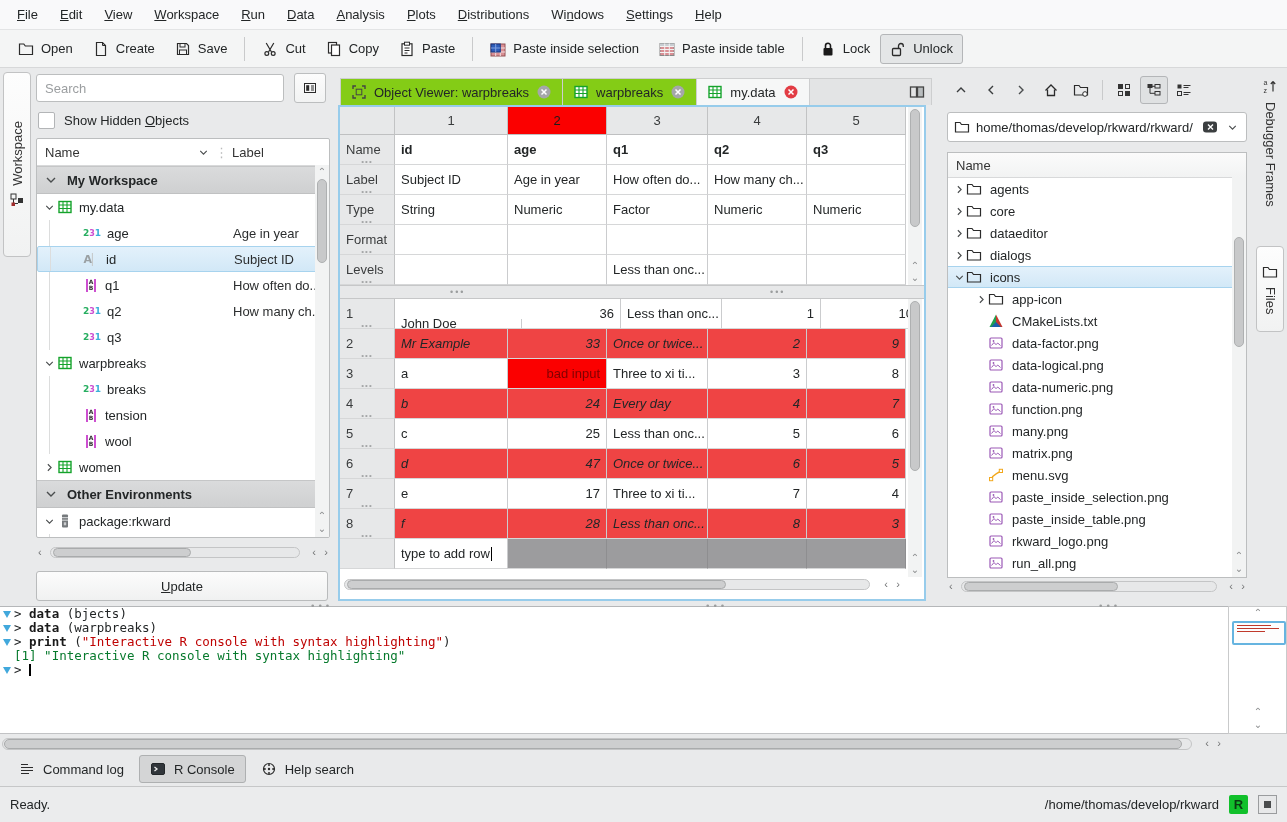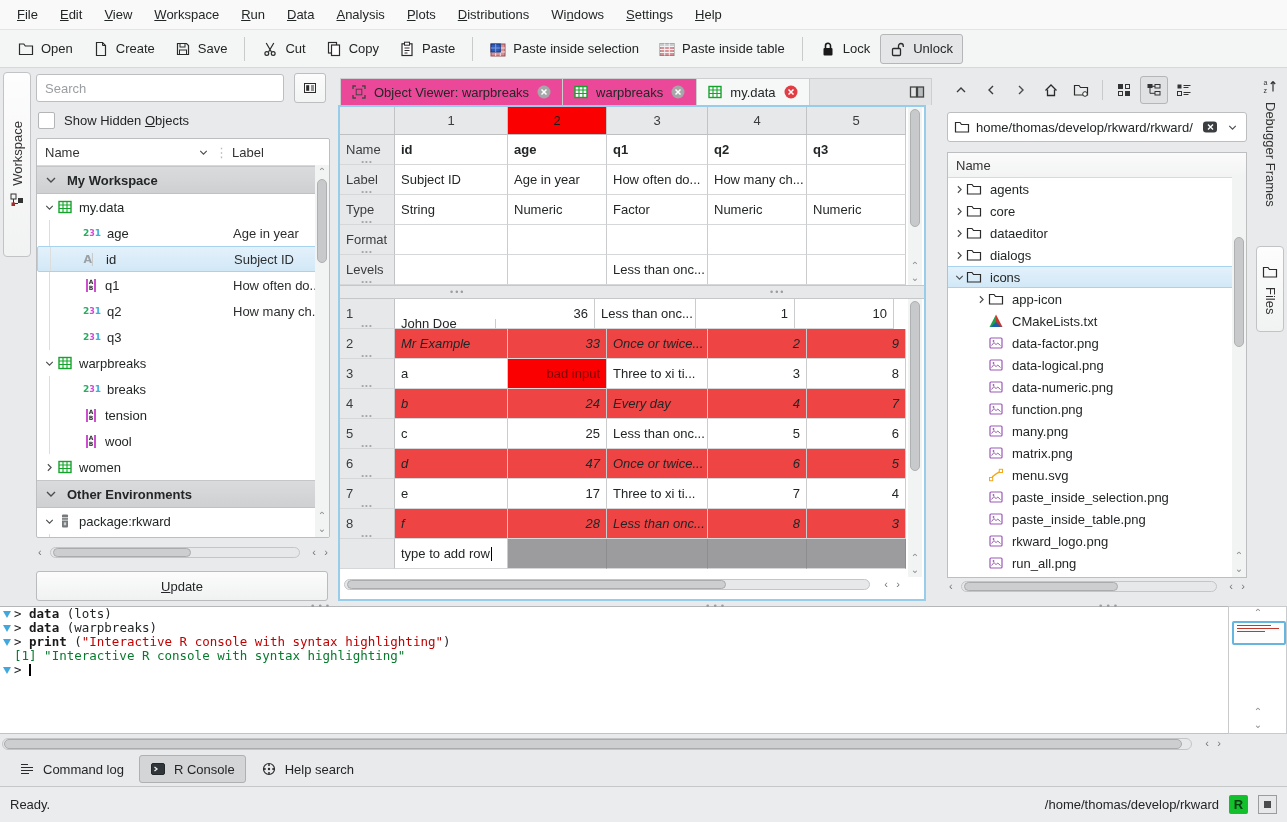--- a/index.html
+++ b/index.html
@@ -57,21 +57,21 @@
   .hscroll{position:absolute;height:13px;}
   .htrack{position:absolute;left:14px;right:30px;top:1px;bottom:1px;background:#e7e8e9;border:1px solid #c4c5c6;border-radius:6px;}
   .hthumb{position:absolute;top:0;bottom:0;background:#cdcecf;border:1px solid #a9abac;border-radius:6px;}
   .harr{position:absolute;top:0;color:#737576;font-size:11px;}
   #update-btn{position:absolute;left:2px;top:503px;width:292px;height:30px;border:1px solid #b9bbbc;border-radius:3px;
       background:linear-gradient(#fcfcfc,#f0f1f1);font:13px "Liberation Sans",sans-serif;color:#232627;}
   
   #center{position:absolute;left:336px;top:0;width:600px;height:537px;}
   #doc-tabs{position:absolute;left:4px;top:10px;width:592px;height:27px;background:#e3e4e5;
             border:1px solid #cdcecf;border-bottom:none;display:flex;align-items:stretch;box-sizing:border-box;}
-  .dtab{display:flex;align-items:center;gap:7px;padding:0 10px;border-right:1px solid #cdcecf;background:#ec4899;}
+  .dtab{display:flex;align-items:center;gap:7px;padding:0 10px;border-right:1px solid #cdcecf;background:#84cc16;}
   .dtab.active{background:#f6f7f7;}
   .dtab .lbl{white-space:nowrap;}
   #tab-spacer{flex:1;}
   #split-btn{display:flex;align-items:center;padding:0 6px;}
   #editor-frame{position:absolute;left:2px;top:37px;width:588px;height:496px;box-sizing:border-box;
                 border:2px solid #97cceb;background:#fff;}
   .ed-row{position:absolute;left:0;display:flex;}
   .edc{box-sizing:border-box;border-right:1px solid #cbccce;border-bottom:1px solid #d6d7d8;
        display:flex;align-items:center;padding:0 6px;white-space:nowrap;overflow:hidden;}
   .edc.num{justify-content:flex-end;}
@@ -607,21 +607,21 @@
             <div class="edc" style="width: 101px;">Less than onc...</div>
             <div class="edc" style="width: 99px;"></div>
             <div class="edc" style="width: 99px;"></div>
           </div>
           <div id="ed-split" style="top: 178px;">
             <span class="hdots" style="left:110px;">•••</span>
             <span class="hdots" style="left:430px;">•••</span>
           </div>
           <div class="ed-row" style="top: 192px; height: 30px;">
             <div class="edc rowhead" style="width: 55px;">1<span class="dots">•••</span></div>
-            <div class="edc" style="width: 101px; margin-top: 20px;">John Doe</div>
+            <div class="edc" style="width: 127px; margin-top: 20px;">John Doe</div>
             <div class="edc num" style="width: 99px;">36</div>
             <div class="edc" style="width: 101px;">Less than onc...</div>
             <div class="edc num" style="width: 99px;">1</div>
             <div class="edc num" style="width: 99px;">10</div>
           </div>
           <div class="ed-row" style="top: 222px; height: 30px;">
             <div class="edc rowhead" style="width: 55px;">2<span class="dots">•••</span></div>
             <div class="edc alt" style="width: 113px;">Mr Example</div>
             <div class="edc alt num" style="width: 99px;">33</div>
             <div class="edc alt" style="width: 101px;">Once or twice...</div>
@@ -1063,21 +1063,21 @@
           </span>
         <span class="vtext-down">Files</span>
       </div>
     </div>
   </div>
 
   <div id="console">
     <span class="hdots" style="left:310px;top:-6px;position:absolute;">•••</span>
     <span class="hdots" style="left:705px;top:-6px;position:absolute;">•••</span>
     <span class="hdots" style="left:1098px;top:-6px;position:absolute;">•••</span>
-  <div class="cline"><span class="cmargin"><span class="tri"></span></span><span>&gt; </span><span class="seg-keyword">data</span><span> (lots)</span></div>
+  <div class="cline"><span class="cmargin"><span class="tri"></span></span><span>&gt; </span><span class="seg-keyword">data</span><span> (bjects)</span></div>
       <div class="cline"><span class="cmargin"><span class="tri"></span></span><span>&gt; </span><span class="seg-keyword">data</span><span> (warpbreaks)</span></div>
       <div class="cline"><span class="cmargin"><span class="tri"></span></span><span>&gt; </span><span class="seg-keyword">print</span><span> (</span><span class="seg-string">"Interactive R console with syntax highlighting"</span><span>)</span></div>
       <div class="cline"><span class="cmargin"></span><span class="seg-output">[1] "Interactive R console with syntax highlighting"</span></div>
       <div class="cline"><span class="cmargin"><span class="tri"></span></span><span>&gt; </span><span class="caret2"></span></div>
     </div>
   <div id="minimap">
     <span class="sarrow" style="top:1px;left:22px;">⌃</span>
     <div class="mini-box">
       <div class="mini-line" style="width:34px;"></div>
       <div class="mini-line" style="width:42px;"></div>

